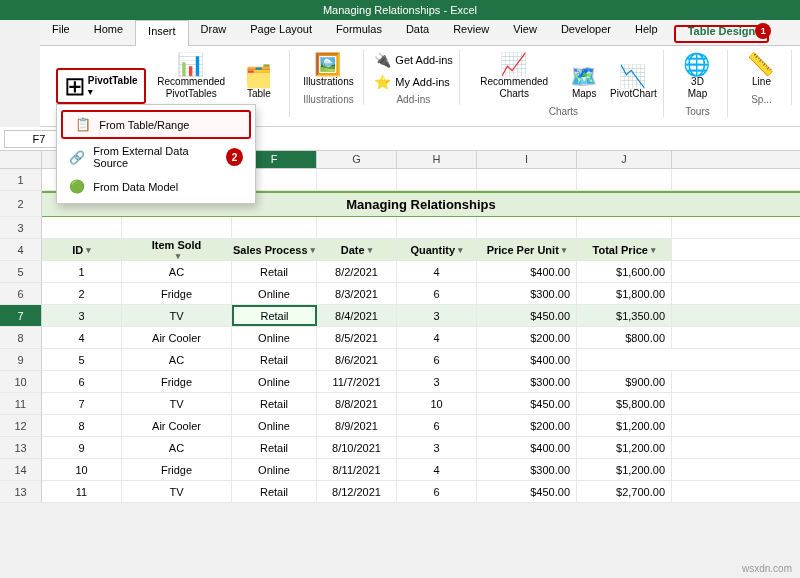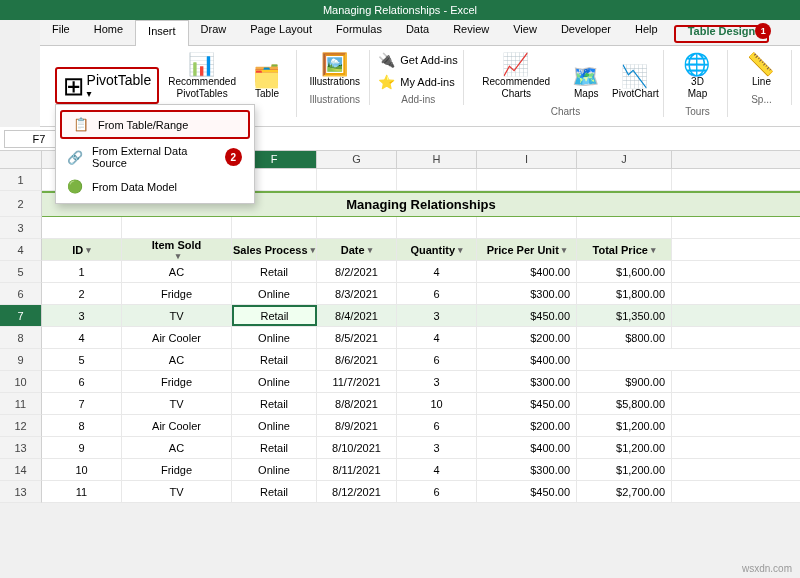--- a/index.html
+++ b/index.html
@@ -107,21 +107,21 @@
 
   <div class="ribbon-content">
 
     <div class="ribbon-group">
       <div class="ribbon-group-items">
 
         <div class="dropdown-container">
           <div class="ribbon-btn active" style="border:2px solid #c00000; flex-direction:row; align-items:center; min-width:auto; position:relative;">
             <span class="icon" style="font-size:26px; margin-right:2px;">⊞</span>
             <div style="display:flex; flex-direction:column; align-items:flex-start;">
-              <span style="font-size:14px; font-weight:normal;">PivotTable</span>
+              <span style="font-size:10px; font-weight:bold;">PivotTable</span>
               <span style="font-size:10px;">▾</span>
             </div>
           </div>
 
           <div class="dropdown-menu">
             <div class="dropdown-item highlighted">
               <span class="icon-sm">📋</span>
               <span>From Table/Range</span>
             </div>
             <div class="dropdown-item">

